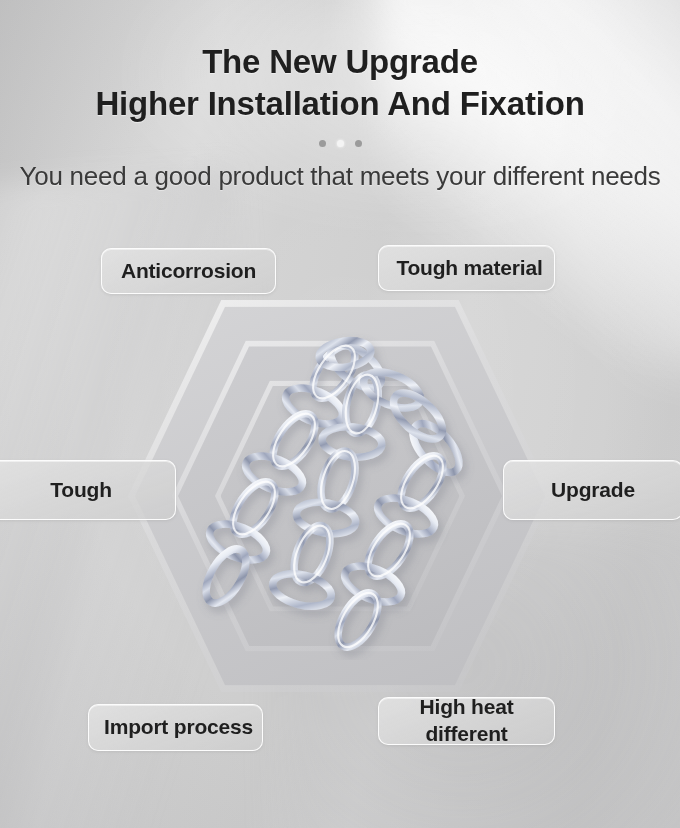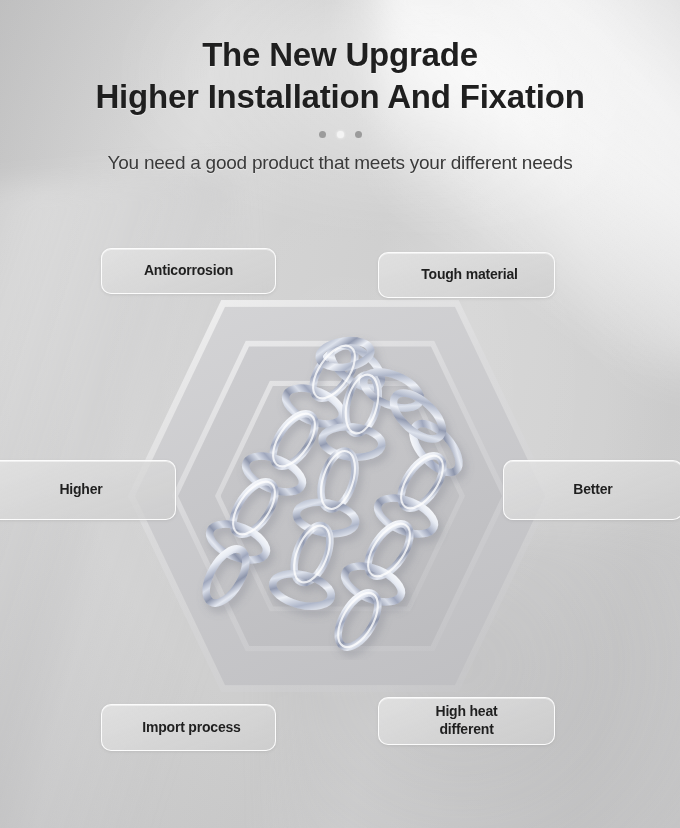--- a/index.html
+++ b/index.html
@@ -108,21 +108,21 @@
 
   
   .header {
     position: absolute;
     top: 0;
     left: 0;
     width: 680px;
     text-align: center;
   }
   .title {
-    margin: 8px;
+    margin: 15px;
     padding-top: 26px;
     color: #1f1f1f;
     font-size: 33px;
     font-weight: bold;
     line-height: 1.28;
     letter-spacing: -0.2px;
     font-family: "Liberation Sans", sans-serif;
     text-shadow: 0 1px 1px rgba(255,255,255,0.55);
   }
   .title-line { display: block; white-space: nowrap; }
@@ -141,21 +141,21 @@
     background: #9b9b9b;
   }
   .dot.light {
     background: #f4f4f4;
     box-shadow: 0 0 3px rgba(255,255,255,0.9);
   }
 
   .subtitle {
     margin: 14px 0 15px 0;
     color: #3a3a3a;
-    font-size: 19px;
+    font-size: 26px;
     font-weight: normal;
     letter-spacing: -0.25px;
     font-family: "Liberation Sans", sans-serif;
     text-shadow: 0 1px 1px rgba(255,255,255,0.45);
   }
 
   
   .hex-wrap {
     position: absolute;
     left: 128px;
@@ -242,38 +242,38 @@
     display: flex;
     align-items: center;
     justify-content: center;
     border-radius: 10px;
     border: 1px solid rgba(255,255,255,0.92);
     background: linear-gradient(160deg,
         rgba(226,226,226,0.88) 0%,
         rgba(215,215,215,0.82) 55%,
         rgba(206,206,206,0.80) 100%);
     color: #1f1f1f;
-    font-size: 14px;
+    font-size: 21px;
     font-weight: bold;
     line-height: 1.27;
     text-align: center;
     letter-spacing: -0.2px;
     font-family: "Liberation Sans", sans-serif;
     box-shadow: 0 1px 3px rgba(120,120,124,0.18),
                 inset 0 1px 0 rgba(255,255,255,0.5);
   }
   .label span { display: block; }
 
   #lbl-anticorrosion { left: 101px;  top: 248px; width: 175px; height: 46px; }
-  #lbl-tough         { left: 378px;  top: 252px; width: 177px; height: 46px;
+  #lbl-tough         { left: 378px;  top: 245px; width: 177px; height: 46px;
                        overflow: hidden; }
   #lbl-tough .txt    { white-space: nowrap; transform: translateX(3px); }
   #lbl-higher        { left: -14px;  top: 460px; width: 190px; height: 60px; }
   #lbl-various       { left: 503px;  top: 460px; width: 180px; height: 60px; }
-  #lbl-import        { left: 101px;  top: 704px; width: 175px; height: 47px; padding-left: 6px; }
+  #lbl-import        { left: 88px;  top: 704px; width: 175px; height: 47px; padding-left: 6px; }
   #lbl-highheat      { left: 378px;  top: 697px; width: 177px; height: 48px; }
 </style>
 </head>
 <body>
 
 <div id="stage">
 
   <div class="bg-base"></div>
   <div class="bg-sheen-tr"></div>
   <div class="bg-sheen-tr2"></div>
@@ -385,27 +385,27 @@
   <div class="label" id="lbl-anticorrosion">
     <span class="txt">Anticorrosion</span>
   </div>
 
   <div class="label" id="lbl-tough">
     <span class="txt">Tough material</span>
   </div>
 
   <div class="label" id="lbl-higher">
     <span>
-      <span>Higher</span>
+      <span>Tough</span>
     </span>
   </div>
 
   <div class="label" id="lbl-various">
     <span>
-      <span>Better</span>
+      <span>Upgrade</span>
     </span>
   </div>
 
   <div class="label" id="lbl-import">
     <span class="txt">Import process</span>
   </div>
 
   <div class="label" id="lbl-highheat">
     <span>
       <span>High heat</span>

